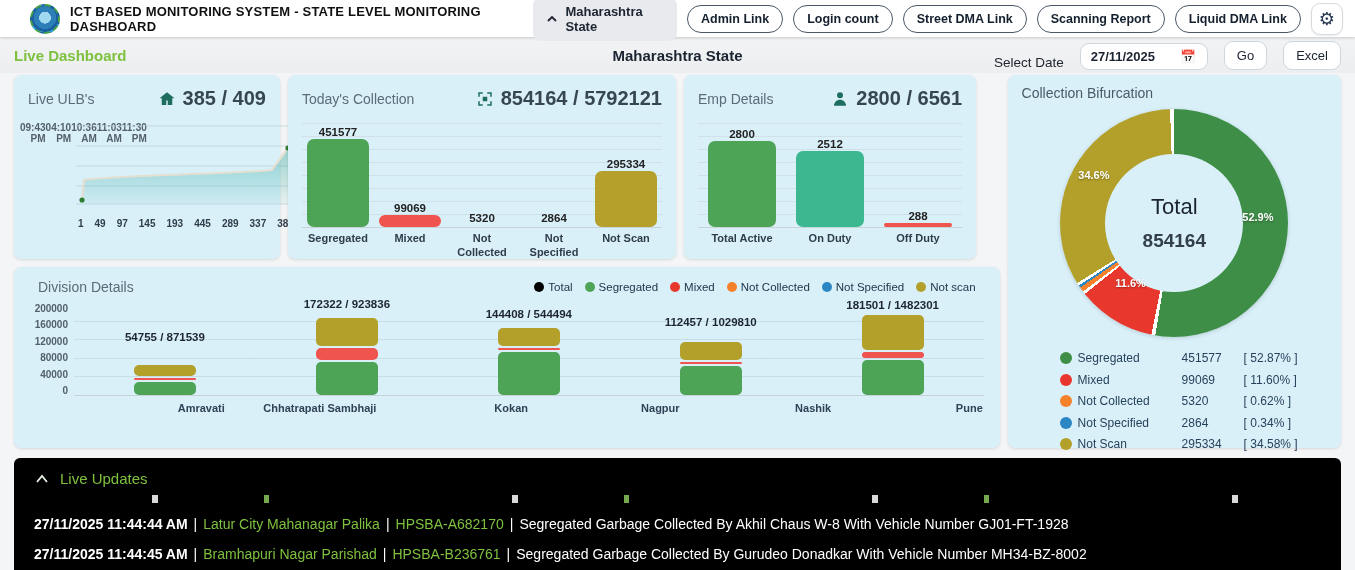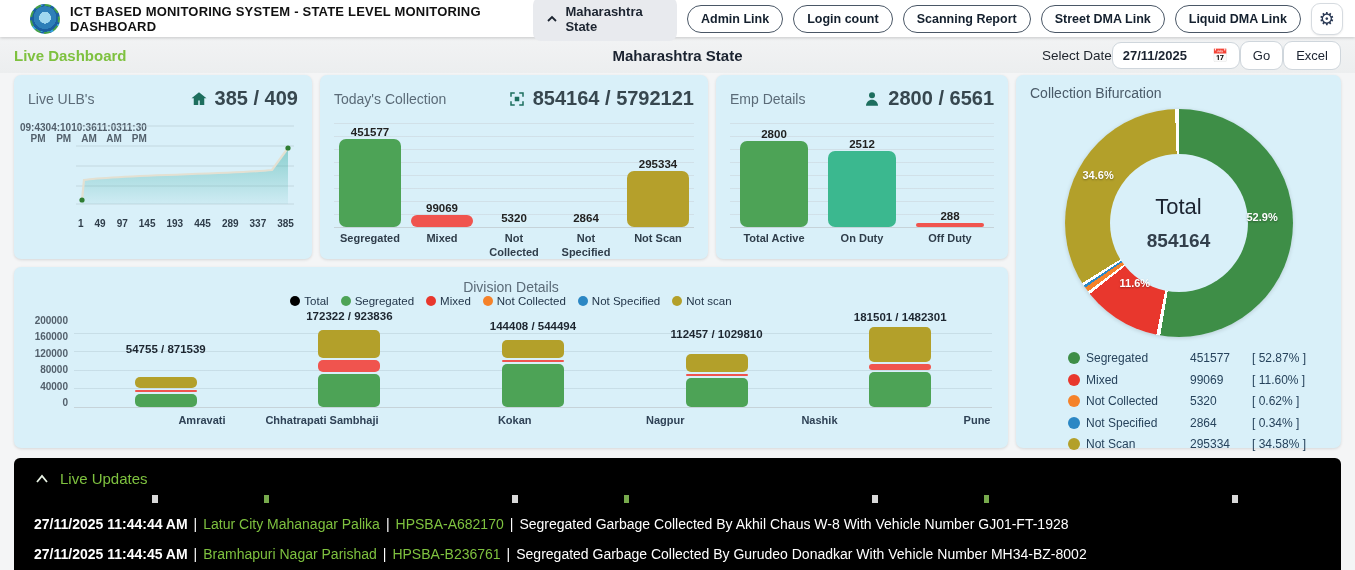--- a/index.html
+++ b/index.html
@@ -23,21 +23,21 @@
     font-size:18px; color:#2b3a55; cursor:pointer; line-height:1; box-shadow:0 1px 2px rgba(0,0,0,.08);}
   .chev { width:10px; height:10px; display:inline-block; }
   .chev svg { display:block; }
 
   
   .subbar { height:36px; display:flex; align-items:center; padding:0 14px; position:relative;
     background:linear-gradient(#f2f3f4,#eceeef); }
   .live-dash { color:#7ec13f; font-size:15px; font-weight:bold; }
   .center-title { position:absolute; left:0; right:0; text-align:center; font-size:15px;
     font-weight:bold; color:#1b2330; pointer-events:none;}
-  .subbar .right { margin-left:auto; display:flex; align-items:center; gap:0; z-index:2;}
+  .subbar .right { margin-left:auto; display:flex; align-items:flex-end; gap:16px; z-index:2;}
   .select-date-label { font-size:13.5px; color:#20262e; }
   .date-input-wrap { background:#fff; border:1px solid #cfd6dc; border-radius:9px; display:flex;
     align-items:center; gap:8px; padding:5px 10px; }
   .date-input-wrap input { border:none; outline:none; width:82px; font-size:13px; font-weight:bold;
     color:#1b2330; font-family:"Liberation Sans", sans-serif; background:transparent;}
   .cal-icon { font-size:13px; color:#333; line-height:1; cursor:pointer;}
   .small-btn { background:#fff; border:1px solid #cfd6dc; border-radius:9px; padding:6px 12px;
     font-size:13px; color:#1b2330; cursor:pointer; font-family:"Liberation Sans", sans-serif;}
 
   
@@ -45,21 +45,21 @@
   .left-col { width:994px; }
   .row1 { display:flex; gap:8px; height:184px; }
   .card { background:#d9f0f9; border-radius:7px; box-shadow:0 1px 3px rgba(0,0,0,.12); position:relative; }
   .card-head { display:flex; align-items:center; justify-content:space-between; padding:12px 14px 2px; }
   .card-title { font-size:14px; color:#5b6b78; }
   .card-val { display:flex; align-items:center; gap:7px; font-size:20px; font-weight:bold; color:#37474f; }
   .head-icon { width:18px; height:18px; color:#1d6e5e; }
   .head-icon svg { display:block; width:100%; height:100%; fill:currentColor; }
 
   
-  .card.ulbs { width:298px; }
+  .card.ulbs { width:266px; }
   .mini-chart { display:flex; padding:10px 10px 0 6px; }
   .mini-ylabels { display:flex; flex-direction:row; justify-content:space-between; height:84px;
     font-size:10px; font-weight:bold; color:#53606c; text-align:right; padding-right:5px; width:56px;}
   .mini-plot { position:relative; width:218px; }
   .mini-xlabels { display:flex; justify-content:space-between; padding:4px 2px 0 64px; width:282px;
     font-size:10px; font-weight:bold; color:#2f3d4a;}
 
   
   .card.todays { width:388px; }
   .card.emp { width:292px; }
@@ -69,21 +69,21 @@
   .bar-col { display:flex; flex-direction:column; align-items:center; justify-content:flex-end; height:100%;}
   .bar-val { font-size:11.5px; font-weight:bold; color:#222; margin-bottom:1px; }
   .bar { width:62px; border-radius:7px; }
   .bar.thin { border-radius:6px; }
   .bar-cats { display:flex; justify-content:space-around; margin:4px 14px 0; }
   .bar-cat { width:70px; text-align:center; font-size:11px; font-weight:bold; color:#2f3d4a; line-height:1.25;}
   .emp .bar { width:68px; }
 
   
   .card.division { margin-top:8px; height:181px; }
-  .div-head { display:flex; align-items:center; justify-content:space-between; padding:12px 16px 0;flex-direction:column; }
+  .div-head { display:flex; align-items:center; justify-content:space-between; padding:12px 24px 0; }
   .div-legend { display:flex; align-items:center; gap:12px; font-size:11.5px; color:#23364a; }
   .lg-item { display:flex; align-items:center; gap:4px; }
   .dot { width:10px; height:10px; border-radius:50%; display:inline-block; }
   .div-chart { display:flex; padding:8px 16px 0 8px; }
   .div-yaxis { width:52px; display:flex; flex-direction:column; justify-content:space-between;
     height:93px; font-size:10px; font-weight:bold; color:#53606c; text-align:right; padding-right:6px;}
   .div-plot { position:relative; flex:1; height:93px; border-bottom:1px solid #c6d3d9;
     background:repeating-linear-gradient(to top, transparent 0 17.6px, rgba(120,140,150,.18) 17.6px 18.6px);}
   .stacks { position:absolute; inset:0; display:flex; justify-content:space-around; align-items:flex-end;}
   .stack { display:flex; flex-direction:column; align-items:center; justify-content:flex-end; position:relative;}
@@ -139,22 +139,22 @@
   <div class="state-pill">
     <span class="chev">
       <svg width="10" height="10" viewBox="0 0 10 10">
           <polyline points="1,7 5,3 9,7" fill="none" stroke="#1c2430" stroke-width="1.8"></polyline>
         </svg>
     </span>
     <span>Maharashtra State</span>
   </div>
   <button class="pill-btn">Admin Link</button>
   <button class="pill-btn">Login count</button>
+  <button class="pill-btn">Street DMA Link</button>
   <button class="pill-btn">Scanning Report</button>
-  <button class="pill-btn">Street DMA Link</button>
   <button class="pill-btn">Liquid DMA Link</button>
   <button class="gear-btn">⚙</button>
 </div>
 
 <div class="subbar">
   <div class="live-dash">Live Dashboard</div>
   <div class="center-title">Maharashtra State</div>
   <div class="right">
     <span class="select-date-label">Select Date</span>
     <span class="date-input-wrap">

